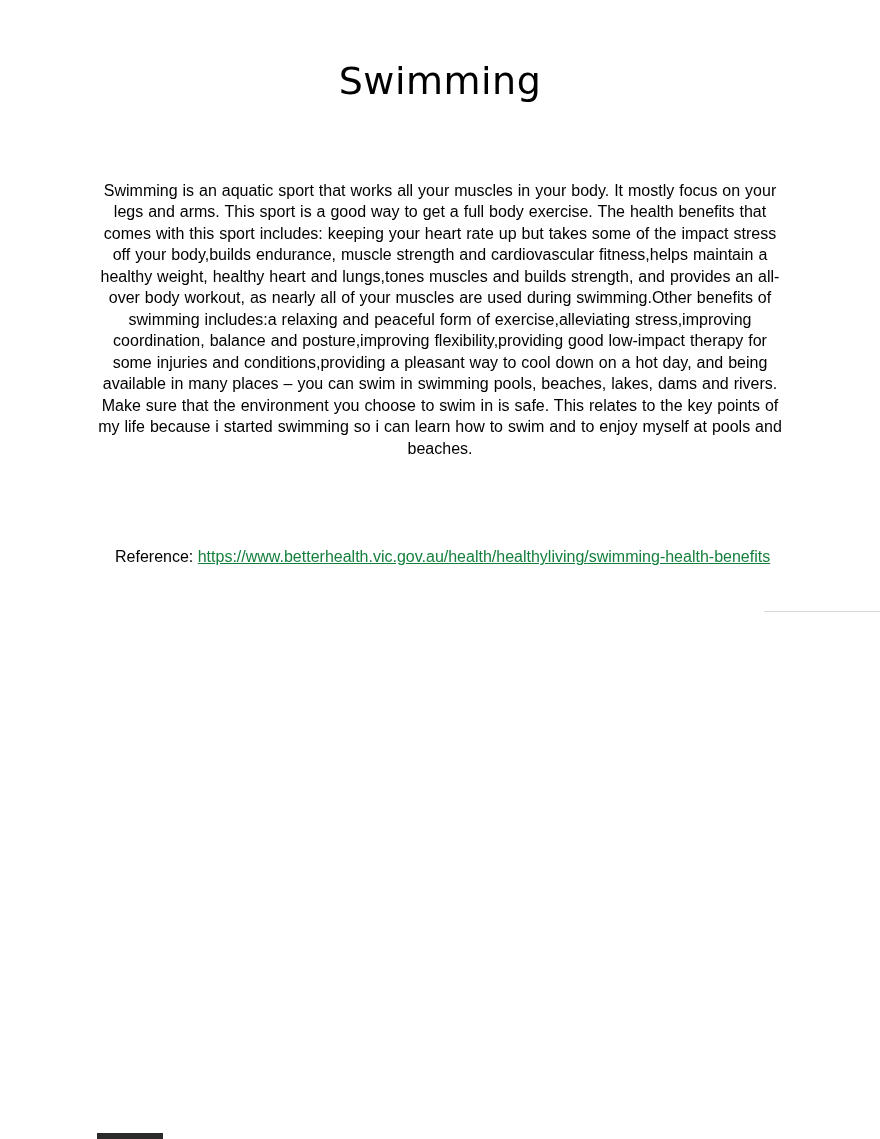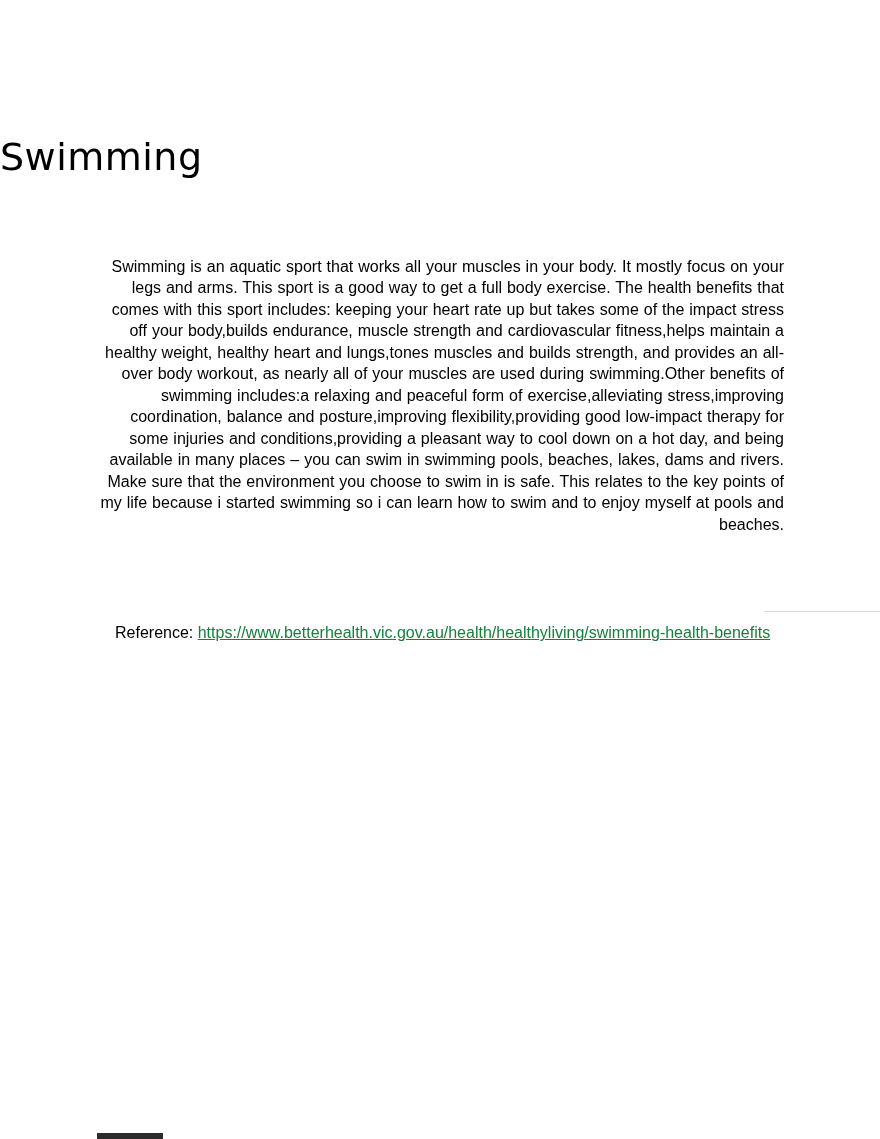--- a/index.html
+++ b/index.html
@@ -12,35 +12,34 @@
     position: relative;
     width: 880px;
     height: 1139px;
     background: #ffffff;
     overflow: hidden;
     font-family: "Liberation Sans", sans-serif;
     color: #000000;
   }
 
   .doc-title {
-    padding-top: 100px;
-    text-align: left;
+    padding-top: 60px;
+    text-align: center;
     font-family: "DejaVu Sans", sans-serif;
     font-size: 38px;
     font-weight: 400;
     letter-spacing: 0.5px;
     color: #000000;
     line-height: 1.15;
-    margin-top: 36px;
   }
 
   .doc-body {
     width: 688px;
     margin: 76px auto 0 auto;
-    text-align: right;
+    text-align: center;
     font-size: 16px;
     line-height: 21.5px;
     color: #000000;
     word-spacing: 0.5px;
   }
 
   .doc-reference {
     margin-top: 87px;
     padding-left: 115px;
     font-size: 16px;

